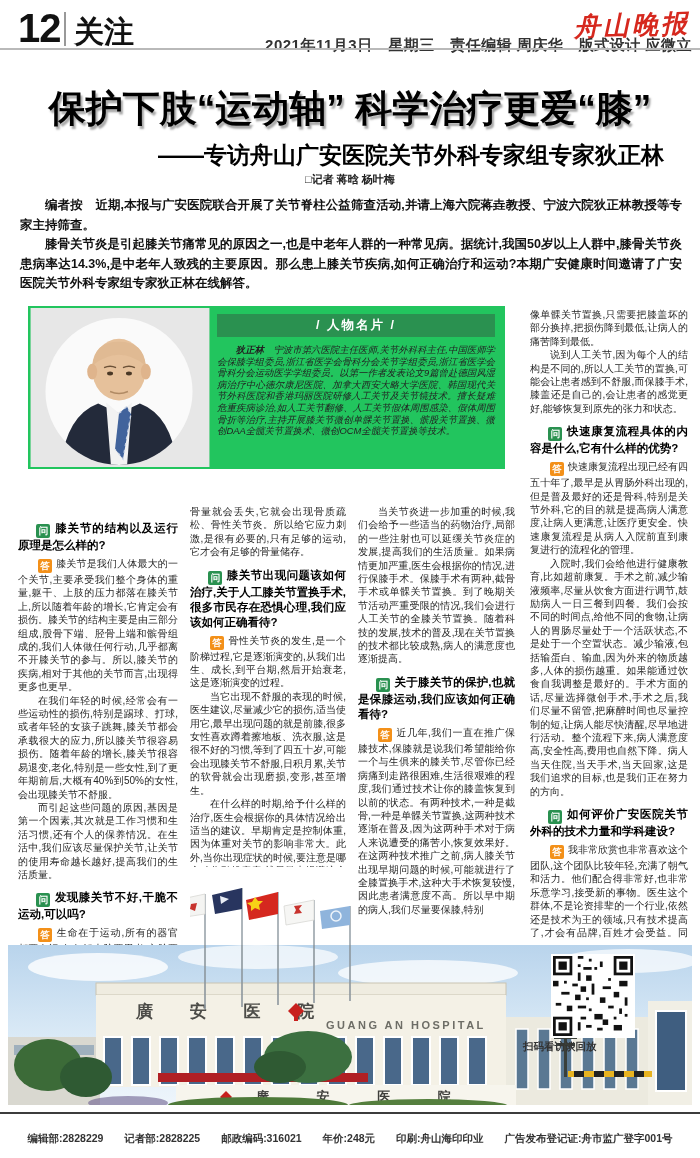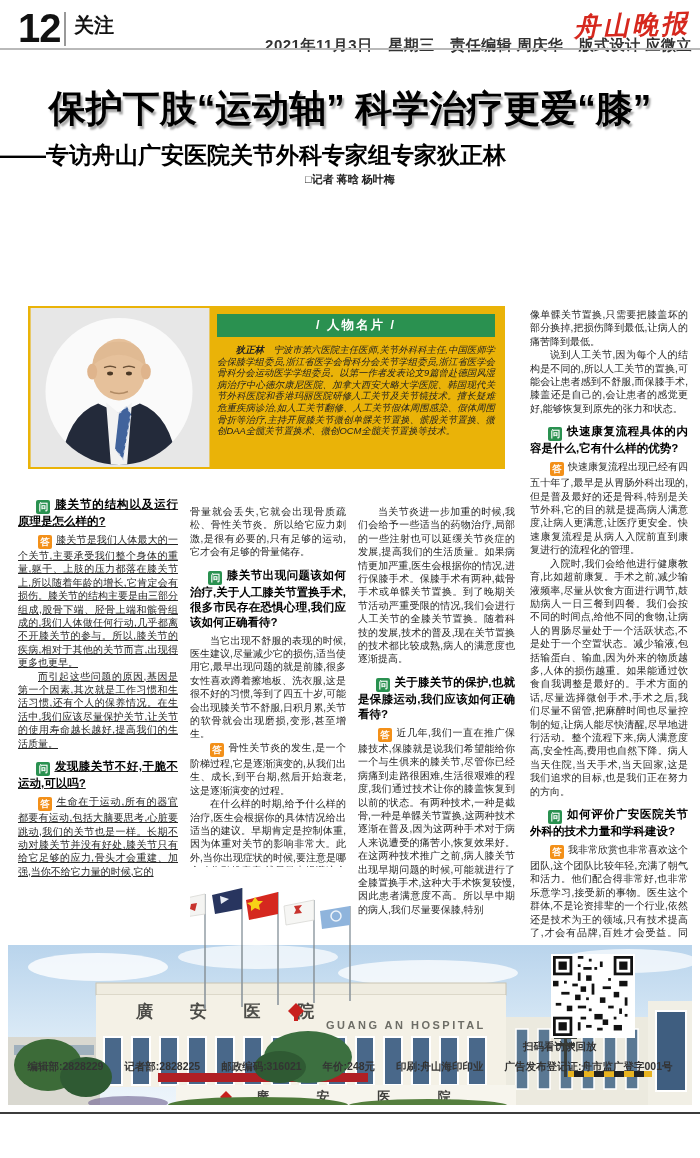--- a/index.html
+++ b/index.html
@@ -1,82 +1,86 @@
 <!DOCTYPE html>
 <html style="--green: #2a9150; --orange: #f39019; --logo_red: #d6281e;"><head>
 <meta charset="utf-8">
 <style>
   html,body{margin:0;padding:0;background:#fff;}
   .page{position:relative;width:700px;height:1158px;background:#fff;overflow:hidden;
         font-family:"Liberation Sans","DejaVu Sans",sans-serif;color:#1a1a1a;}
   
   .pageno{position:absolute;left:18px;top:6px;font-size:40px;font-weight:700;color:#111;letter-spacing:-1px;}
   .mast-vbar{position:absolute;left:64px;top:12px;width:2px;height:34px;background:#999;}
-  .section-title{position:absolute;left:74px;top:12px;font-size:20px;font-weight:900;color:#111;}
+  .section-title{position:absolute;left:74px;top:12px;font-size:30px;font-weight:900;color:#111;}
   .logo{position:absolute;right:10px;top:8px;font-size:26px;font-weight:900;font-style:italic;
         color:var(--logo_red);letter-spacing:3px;transform:rotate(-2deg);}
   .dateline{position:absolute;right:8px;top:36px;font-size:15px;font-weight:700;color:#333;letter-spacing:.5px;}
   .mast-rule{position:absolute;left:0;top:48px;width:700px;height:2px;background:#b9b9b9;}
   
   .title{position:absolute;left:0;top:84px;width:700px;text-align:center;font-size:37px;font-weight:900;
          color:#000;letter-spacing:0px;text-shadow:2px 3px 2px rgba(0,0,0,.35);white-space:nowrap;}
-  .subtitle{position:absolute;left:0;top:140px;width:648px;text-align:left;font-size:23px;font-weight:900;color:#000;}
+  .subtitle{position:absolute;left:16px;top:140px;width:648px;text-align:right;font-size:23px;font-weight:900;color:#000;}
   .byline{position:absolute;left:0;top:172px;width:700px;text-align:center;font-size:11px;font-weight:700;color:#222;}
   
   .ednote{position:absolute;left:20px;top:196px;width:662px;font-size:12.5px;font-weight:700;
           line-height:19.5px;color:#111;text-align:justify;}
   .ednote p{margin:0;text-indent:2em;}
   
-  .panel{position:absolute;left:28px;top:306px;width:477px;height:163px;background:#eab308;}
+  .panel{position:absolute;left:28px;top:306px;width:477px;height:163px;background:#22c55e;}
   .portrait{position:absolute;left:2px;top:2px;width:180px;height:159px;}
   .card{position:absolute;left:187px;top:0;width:282px;height:100%;padding:8px 6px 0 0;}
   .card-bar{margin:0 2px;height:23px;background:var(--green);color:#fff;font-size:12.5px;font-weight:700;
             text-align:center;line-height:23px;letter-spacing:2px;}
   .bio{margin:7px 2px 0 2px;font-size:9.4px;line-height:11.6px;text-align:justify;color:#222;text-indent:2em;font-style:italic;}
   .bio b{font-weight:700;}
   
   .col{position:absolute;font-size:10px;line-height:13.4px;color:#262626;text-align:justify;overflow:hidden;}
   .col p{margin:0;text-indent:2em;}
   .col p.cont{text-indent:0;}
   .col p.q{font-size:11.5px;line-height:15px;font-weight:700;color:#000;margin:9px 0 4px;text-indent:1.6em;}
   .qicon,.aicon{display:inline-block;width:14px;height:14px;border-radius:2px;color:#fff;font-size:9.5px;
                 font-weight:700;line-height:14px;text-align:center;margin-right:4px;vertical-align:-2px;text-indent:0;}
   .qicon{background:var(--green);}
   .aicon{background:var(--orange);}
-  #col1{left:18px;top:488px;width:160px;height:456px;text-decoration:underline;}
+  #col1{left:18px;top:512px;width:160px;height:456px;}
   #col2{left:190px;top:505px;width:156px;height:362px;}
   #col3{left:358px;top:505px;width:157px;height:434px;}
   #col4{left:530px;top:308px;width:158px;height:630px;}
   
   .flags{position:absolute;left:190px;top:880px;width:170px;height:66px;}
   .photo{position:absolute;left:8px;top:945px;width:684px;height:160px;}
   .qr{position:absolute;left:553px;top:956px;width:80px;height:80px;background:#fff;box-shadow:0 0 0 2px #fff;}
   .qr-caption{position:absolute;left:523px;top:1040px;width:150px;text-align:left;font-size:10.5px;
               font-weight:700;color:#333;}
   
   .foot-rule{position:absolute;left:0;top:1112px;width:700px;height:2px;background:#3c3c3c;}
-  .footer{position:absolute;left:0;top:1060px;width:700px;text-align:center;font-size:10.5px;font-weight:700;color:#333;}
+  .footer{position:absolute;left:0;top:1132px;width:700px;text-align:center;font-size:10.5px;font-weight:700;color:#333;}
   .footer span{margin:0 9px;}
 </style>
 </head>
 <body>
 
 <div class="page">
 
   <div class="pageno">12</div>
   <div class="mast-vbar"></div>
   <div class="section-title">关注</div>
   <div class="logo">舟山晚报</div>
   <div class="dateline">2021年11月3日　星期三　责任编辑 周庆华　版式设计 应微立</div>
   <div class="mast-rule"></div>
 
   <div class="title">保护下肢“运动轴” 科学治疗更爱“膝”</div>
   <div class="subtitle">——专访舟山广安医院关节外科专家组专家狄正林</div>
   <div class="byline">□记者 蒋晗 杨叶梅</div>
 
+  <div class="ednote">
+    <p>编者按　近期,本报与广安医院联合开展了关节脊柱公益筛查活动,并请上海六院蒋垚教授、宁波六院狄正林教授等专家主持筛查。</p>
+    <p>膝骨关节炎是引起膝关节痛常见的原因之一,也是中老年人群的一种常见病。据统计,我国50岁以上人群中,膝骨关节炎患病率达14.3%,是中老年人致残的主要原因。那么患上膝关节疾病,如何正确治疗和运动?本期广安健康时间邀请了广安医院关节外科专家组专家狄正林在线解答。</p>
+  </div>
 
   <div class="panel">
     <svg class="portrait" viewBox="0 0 180 160" xmlns="http://www.w3.org/2000/svg">
       <rect x="0" y="0" width="180" height="160" fill="#e7e7e7"></rect>
       <circle cx="89" cy="84" r="74" fill="#fafafa"></circle>
       <clipPath id="pc">
           <circle cx="89" cy="84" r="74"></circle>
         </clipPath>
       <g clip-path="url(#pc)">
         <ellipse cx="89" cy="62" rx="27" ry="31" fill="#e6c19b"></ellipse>
@@ -96,30 +100,31 @@
     </svg>
     <div class="card">
       <div class="card-bar">/ 人物名片 /</div>
       <p class="bio"><b>狄正林</b><span>　</span><span>宁波市第六医院主任医师,关节外科科主任,中国医师学会保膝学组委员,浙江省医学会骨科分会关节学组委员,浙江省医学会骨科分会运动医学学组委员。以第一作者发表论文9篇曾赴德国风湿病治疗中心德尔康尼医院、加拿大西安大略大学医院、韩国现代关节外科医院和香港玛丽医院研修人工关节及关节镜技术。擅长疑难危重疾病诊治,如人工关节翻修、人工关节假体周围感染、假体周围骨折等治疗,主持开展膝关节微创单髁关节置换、髌股关节置换、微创DAA全髋关节置换术、微创OCM全髋关节置换等技术。</span></p>
     </div>
   </div>
 
   <div class="col" id="col1">
     <p class="q"><span class="qicon">问</span><span>膝关节的结构以及运行原理是怎么样的?</span></p>
     <p><span class="aicon">答</span><span>膝关节是我们人体最大的一个关节,主要承受我们整个身体的重量,躯干、上肢的压力都落在膝关节上,所以随着年龄的增长,它肯定会有损伤。膝关节的结构主要是由三部分组成,股骨下端、胫骨上端和髌骨组成的,我们人体做任何行动,几乎都离不开膝关节的参与。所以,膝关节的疾病,相对于其他的关节而言,出现得更多也更早。</span></p>
+    <p>在我们年轻的时候,经常会有一些运动性的损伤,特别是踢球、打球,或者年轻的女孩子跳舞,膝关节都会承载很大的应力,所以膝关节很容易损伤。随着年龄的增长,膝关节很容易退变,老化,特别是一些女性,到了更年期前后,大概有40%到50%的女性,会出现膝关节不舒服。</p>
     <p>而引起这些问题的原因,基因是第一个因素,其次就是工作习惯和生活习惯,还有个人的保养情况。在生活中,我们应该尽量保护关节,让关节的使用寿命越长越好,提高我们的生活质量。</p>
     <p class="q"><span class="qicon">问</span><span>发现膝关节不好,干脆不运动,可以吗?</span></p>
     <p><span class="aicon">答</span><span>生命在于运动,所有的器官都要有运动,包括大脑要思考,心脏要跳动,我们的关节也是一样。长期不动对膝关节并没有好处,膝关节只有给它足够的应力,骨头才会重建、加强,当你不给它力量的时候,它的</span></p>
   </div>
 
   <div class="col" id="col2">
     <p class="cont">骨量就会丢失,它就会出现骨质疏松、骨性关节炎。所以给它应力刺激,是很有必要的,只有足够的运动,它才会有足够的骨量储存。</p>
     <p class="q"><span class="qicon">问</span><span>膝关节出现问题该如何治疗,关于人工膝关节置换手术,很多市民存在恐惧心理,我们应该如何正确看待?</span></p>
+    <p><span class="aicon">答</span><span>骨性关节炎的发生,是一个阶梯过程,它是逐渐演变的,从我们出生、成长,到平台期,然后开始衰老,这是逐渐演变的过程。</span></p>
     <p>当它出现不舒服的表现的时候,医生建议,尽量减少它的损伤,适当使用它,最早出现问题的就是前膝,很多女性喜欢蹲着擦地板、洗衣服,这是很不好的习惯,等到了四五十岁,可能会出现膝关节不舒服,日积月累,关节的软骨就会出现磨损,变形,甚至增生。</p>
-    <p><span class="aicon">答</span><span>骨性关节炎的发生,是一个阶梯过程,它是逐渐演变的,从我们出生、成长,到平台期,然后开始衰老,这是逐渐演变的过程。</span></p>
     <p>在什么样的时期,给予什么样的治疗,医生会根据你的具体情况给出适当的建议。早期肯定是控制体重,因为体重对关节的影响非常大。此外,当你出现症状的时候,要注意是哪个动作引起疼痛,就尽量去规避这个动作。比如爬山,其实并不适合所有人,尤其是老年人,可以选择比较缓一点的山路,还有就是尽量不要蹲</p>
   </div>
 
   <div class="col" id="col3">
     <p>当关节炎进一步加重的时候,我们会给予一些适当的药物治疗,局部的一些注射也可以延缓关节炎症的发展,提高我们的生活质量。如果病情更加严重,医生会根据你的情况,进行保膝手术。保膝手术有两种,截骨手术或单髁关节置换。到了晚期关节活动严重受限的情况,我们会进行人工关节的全膝关节置换。随着科技的发展,技术的普及,现在关节置换的技术都比较成熟,病人的满意度也逐渐提高。</p>
     <p class="q"><span class="qicon">问</span><span>关于膝关节的保护,也就是保膝运动,我们应该如何正确看待?</span></p>
     <p><span class="aicon">答</span><span>近几年,我们一直在推广保膝技术,保膝就是说我们希望能给你一个与生俱来的膝关节,尽管你已经病痛到走路很困难,生活很艰难的程度,我们通过技术让你的膝盖恢复到以前的状态。有两种技术,一种是截骨,一种是单髁关节置换,这两种技术逐渐在普及,因为这两种手术对于病人来说遭受的痛苦小,恢复效果好。在这两种技术推广之前,病人膝关节出现早期问题的时候,可能就进行了全膝置换手术,这种大手术恢复较慢,因此患者满意度不高。所以早中期的病人,我们尽量要保膝,特别</span></p>
   </div>
 
   <div class="col" id="col4">

